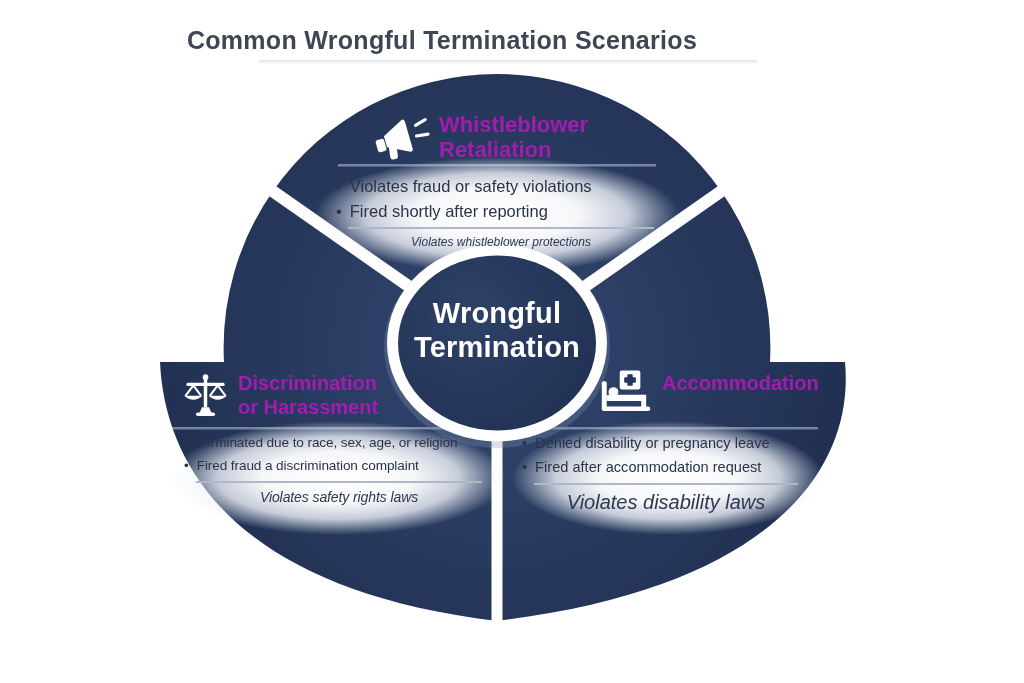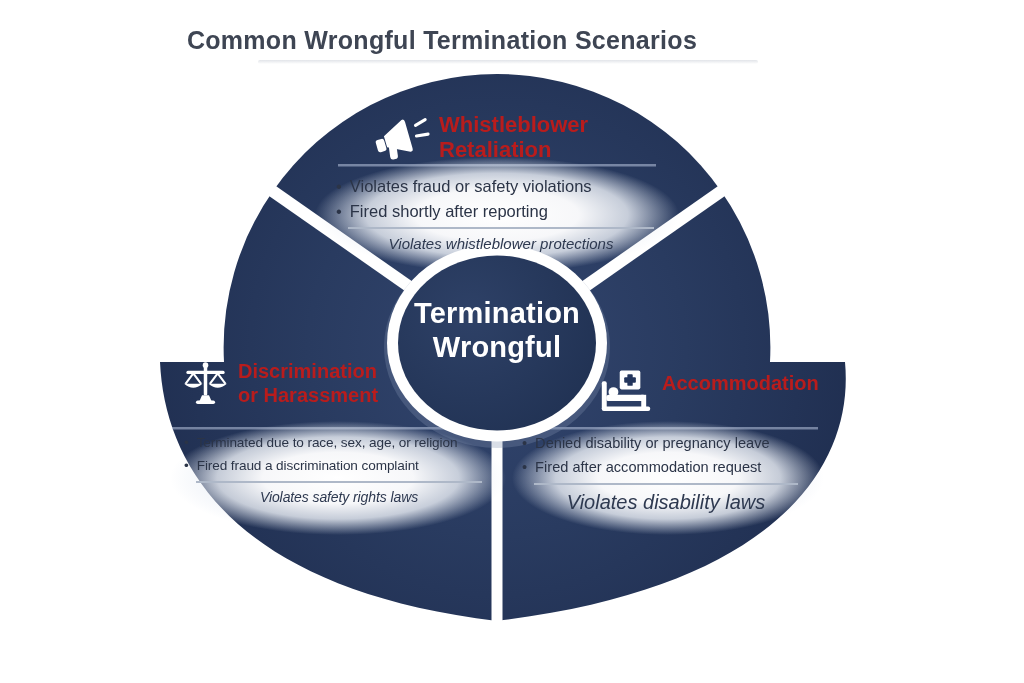--- a/index.html
+++ b/index.html
@@ -11,36 +11,36 @@
     position:absolute;top:26px;left:0;right:0;margin:0;text-align:center;
     font-size:25px;font-weight:600;color:#3e4553;letter-spacing:.3px;
   }
   .title-underline{
     position:absolute;left:258px;top:60px;width:500px;height:4px;
     background:linear-gradient(to bottom, rgba(120,132,155,.22), rgba(120,132,155,0));
     border-radius:2px;
   }
   svg.diagram{position:absolute;left:0;top:0;}
   
-  .hdr{position:absolute;display:flex;align-items:flex-start;color:#b91c1c;}
+  .hdr{position:absolute;display:flex;align-items:flex-start;color:#a21caf;}
   .hdr .ttl{font-weight:700;line-height:24px;}
   .hdr-top{left:372px;top:110px;}
   .hdr-top .ttl{font-size:22px;line-height:25px;margin-left:9px;margin-top:2px;}
-  .hdr-left{left:182px;top:360px;}
+  .hdr-left{left:182px;top:372px;}
   .hdr-left .ttl{font-size:20px;line-height:23.5px;margin-left:9px;}
   .hdr-right{left:600px;top:370px;}
   .hdr-right .ttl{font-size:20px;line-height:23.5px;margin-left:10px;margin-top:2px;}
   
   .panel{position:absolute;color:#2b3447;}
   .row{display:flex;align-items:baseline;margin-bottom:6px;}
   .dot{margin-right:8px;}
   .note-line{height:1.5px;background:#aeb8c8;margin:3px 12px 5px;}
   .note{text-align:center;font-style:italic;color:#2e3950;padding-top:1px;}
   .panel-top{left:336px;top:177px;width:330px;font-size:16.5px;}
-  .panel-top .note{font-size:15px;}
+  .panel-top .note{font-size:12px;}
   .panel-left{left:184px;top:435px;width:310px;font-size:13.6px;letter-spacing:-.1px;}
   .panel-left .row{margin-bottom:8px;}
   .panel-left .note{font-size:14px;}
   .panel-right{left:522px;top:435px;width:288px;font-size:14.6px;}
   .panel-right .row{margin-bottom:8px;}
   .panel-right .note{font-size:20px;}
   
   .center-label{
     position:absolute;left:382px;top:296px;width:230px;text-align:center;
     color:#ffffff;font-size:29px;font-weight:700;line-height:34px;letter-spacing:.2px;
@@ -189,17 +189,17 @@
     </div>
     <div class="row">
       <span class="dot">•</span>
       <span>Fired after accommodation request</span>
     </div>
     <div class="note-line"></div>
     <div class="note">Violates disability laws</div>
   </div>
 
   <div class="center-label">
+    <div>Wrongful</div>
     <div>Termination</div>
-    <div>Wrongful</div>
   </div>
 
 </div>
 
 </body></html>

